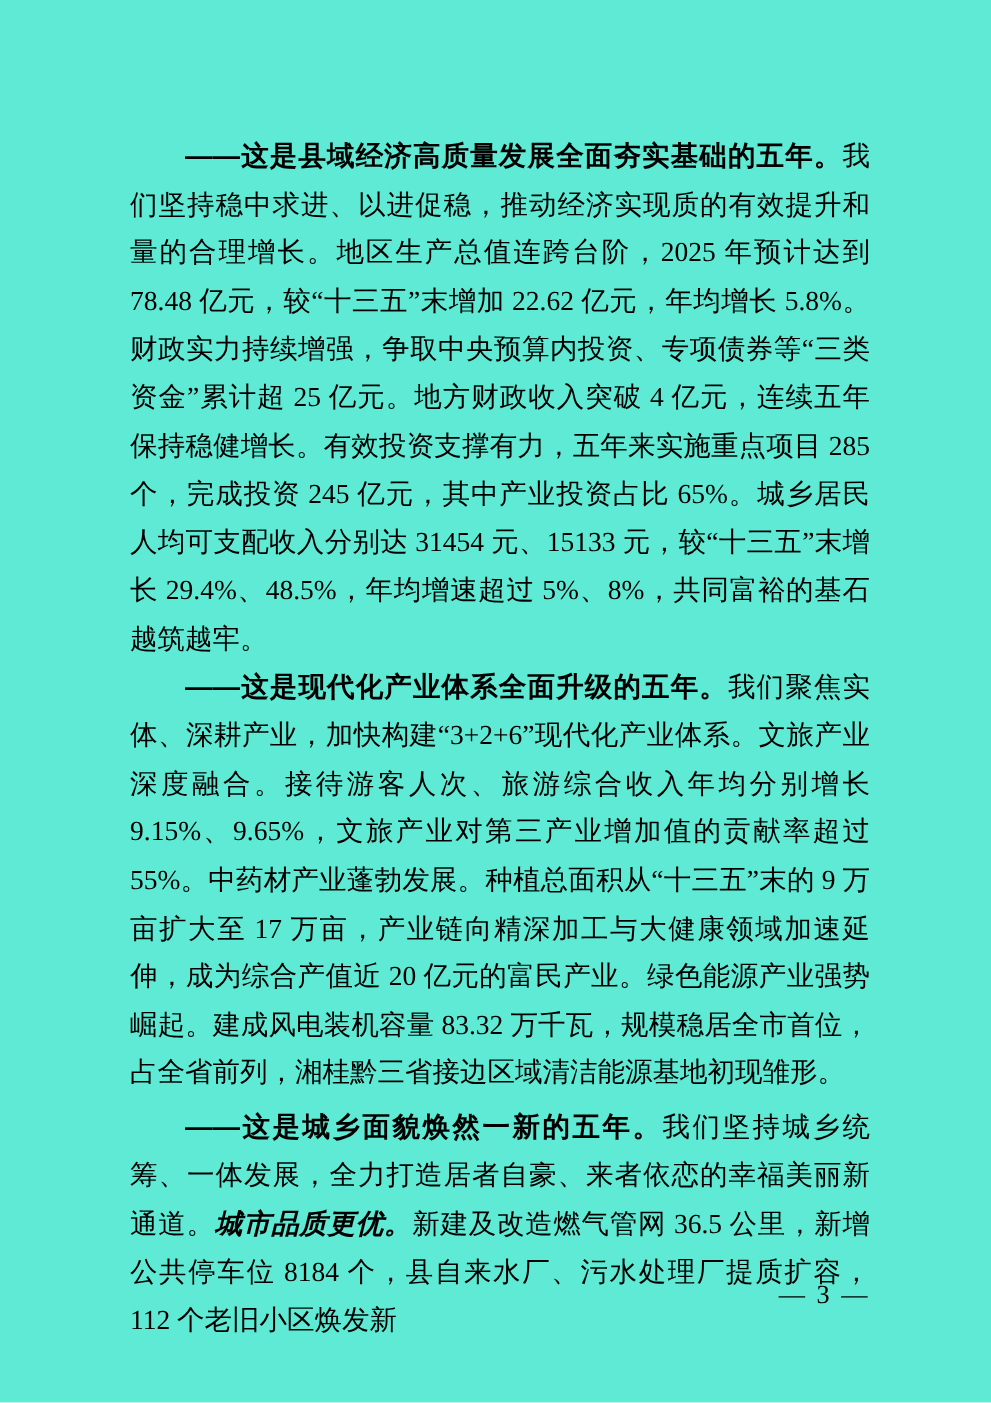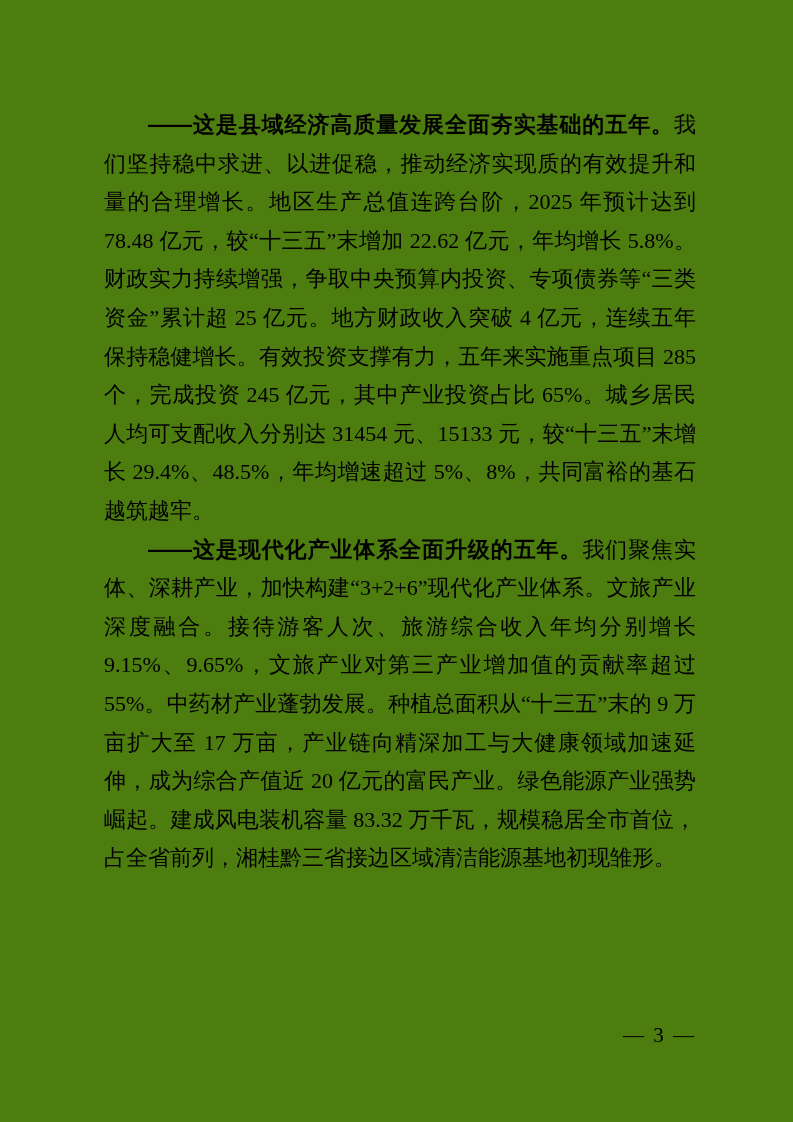--- a/index.html
+++ b/index.html
@@ -4,21 +4,21 @@
 <style>
   html, body {
     margin: 0;
     padding: 0;
     background: #ffffff;
   }
   .page {
     position: relative;
     width: 793px;
     height: 1122px;
-    background: #4d7c0f;
+    background: #5eead4;
     color: #000000;
     font-family: "Liberation Serif", "DejaVu Serif", serif;
     overflow: hidden;
   }
   .content {
     position: absolute;
     left: 104px;
     top: 106px;
     width: 592px;
     font-size: 22px;
@@ -53,17 +53,18 @@
 </head>
 <body>
 
 <div class="page">
   <div class="content">
 
     <p class="para"><span class="lead">——这是县域经济高质量发展全面夯实基础的五年。</span><span>我们坚持稳中求进、以进促稳，推动经济实现质的有效提升和量的合理增长。地区生产总值连跨台阶，2025 年预计达到 78.48 亿元，较“十三五”末增加 22.62 亿元，年均增长 5.8%。财政实力持续增强，争取中央预算内投资、专项债券等“三类资金”累计超 25 亿元。地方财政收入突破 4 亿元，连续五年保持稳健增长。有效投资支撑有力，五年来实施重点项目 285 个，完成投资 245 亿元，其中产业投资占比 65%。城乡居民人均可支配收入分别达 31454 元、15133 元，较“十三五”末增长 29.4%、48.5%，年均增速超过 5%、8%，共同富裕的基石越筑越牢。</span></p>
 
     <p class="para"><span class="lead">——这是现代化产业体系全面升级的五年。</span><span>我们聚焦实体、深耕产业，加快构建“3+2+6”现代化产业体系。文旅产业深度融合。接待游客人次、旅游综合收入年均分别增长 9.15%、9.65%，文旅产业对第三产业增加值的贡献率超过 55%。中药材产业蓬勃发展。种植总面积从“十三五”末的 9 万亩扩大至 17 万亩，产业链向精深加工与大健康领域加速延伸，成为综合产值近 20 亿元的富民产业。绿色能源产业强势崛起。建成风电装机容量 83.32 万千瓦，规模稳居全市首位，占全省前列，湘桂黔三省接边区域清洁能源基地初现雏形。</span></p>
 
+    <p class="para third"><span class="lead">——这是城乡面貌焕然一新的五年。</span><span>我们坚持城乡统筹、一体发展，全力打造居者自豪、来者依恋的幸福美丽新通道。</span><span class="em-bold">城市品质更优。</span><span>新建及改造燃气管网 36.5 公里，新增公共停车位 8184 个，县自来水厂、污水处理厂提质扩容，112 个老旧小区焕发新</span></p>
 
   </div>
 
   <div class="page-number">— 3 —</div>
 </div>
 
 </body></html>

